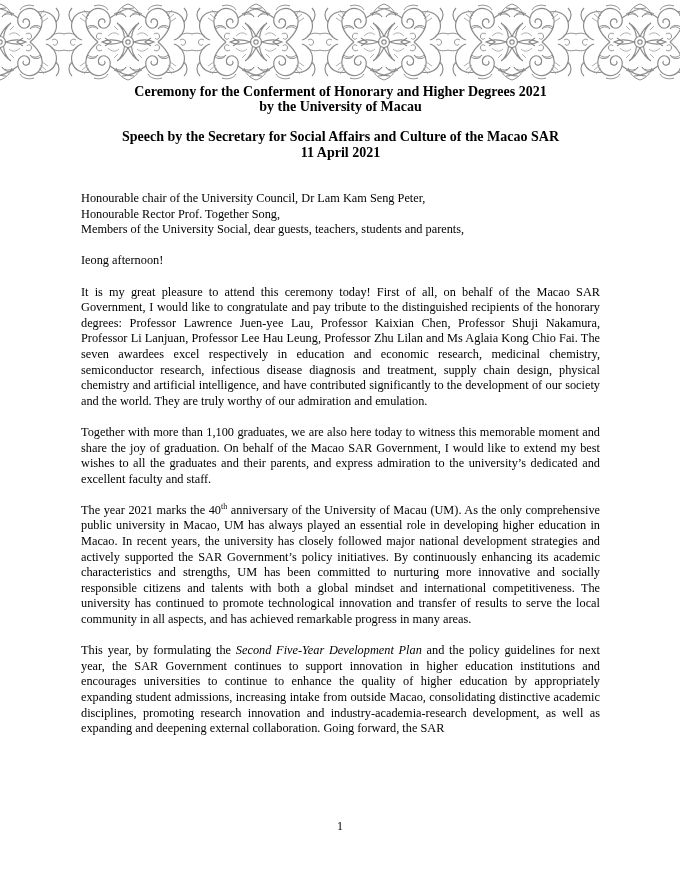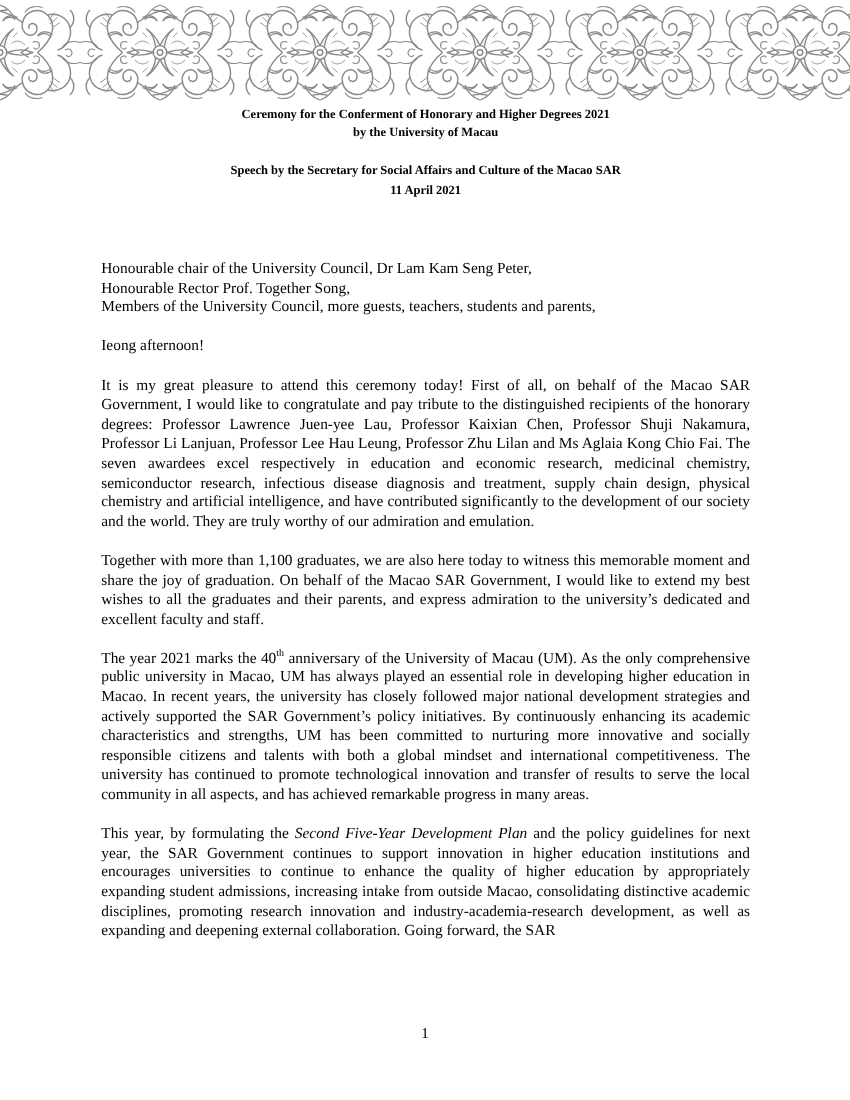--- a/index.html
+++ b/index.html
@@ -45,31 +45,30 @@
   #content {
     position: absolute;
     left: 81px;
     top: 0;
     width: 519px;
   }
 
   .title-block {
     text-align: center;
     font-weight: bold;
-    font-size: 10px;
+    font-size: 14px;
     line-height: 15.2px;
   }
   .title-line { white-space: nowrap; }
   .title-gap { height: 15px; }
 
   .salutation {
     font-size: 12.3px;
     line-height: 15.6px;
     text-align: left;
-    margin-top: 16px;
   }
   .salutation div { white-space: nowrap; }
 
   .para {
     font-size: 12.3px;
     line-height: 15.6px;
     text-align: justify;
     text-justify: inter-word;
     margin: 0;
     hyphens: none;
@@ -209,21 +208,21 @@
       <div class="title-line">Speech by the Secretary for Social Affairs and Culture of the Macao SAR</div>
       <div class="title-line">11 April 2021</div>
     </div>
 
     <div class="gap-line"></div>
     <div class="gap-line"></div>
 
     <div class="salutation">
       <div>Honourable chair of the University Council, Dr Lam Kam Seng Peter,</div>
       <div>Honourable Rector Prof. Together Song,</div>
-      <div>Members of the University Council, more guests, teachers, students and parents,</div>
+      <div>Members of the University Social, dear guests, teachers, students and parents,</div>
     </div>
 
     <div class="gap-line"></div>
 
     <div class="para">Ieong afternoon!</div>
 
     <div class="gap-line"></div>
 
     <p class="para">It is my great pleasure to attend this ceremony today! First of all, on behalf of the Macao SAR Government, I would like to congratulate and pay tribute to the distinguished recipients of the honorary degrees: Professor Lawrence Juen-yee Lau, Professor Kaixian Chen, Professor Shuji Nakamura, Professor Li Lanjuan, Professor Lee Hau Leung, Professor Zhu Lilan and Ms Aglaia Kong Chio Fai. The seven awardees excel respectively in education and economic research, medicinal chemistry, semiconductor research, infectious disease diagnosis and treatment, supply chain design, physical chemistry and artificial intelligence, and have contributed significantly to the development of our society and the world. They are truly worthy of our admiration and emulation.</p>
 

